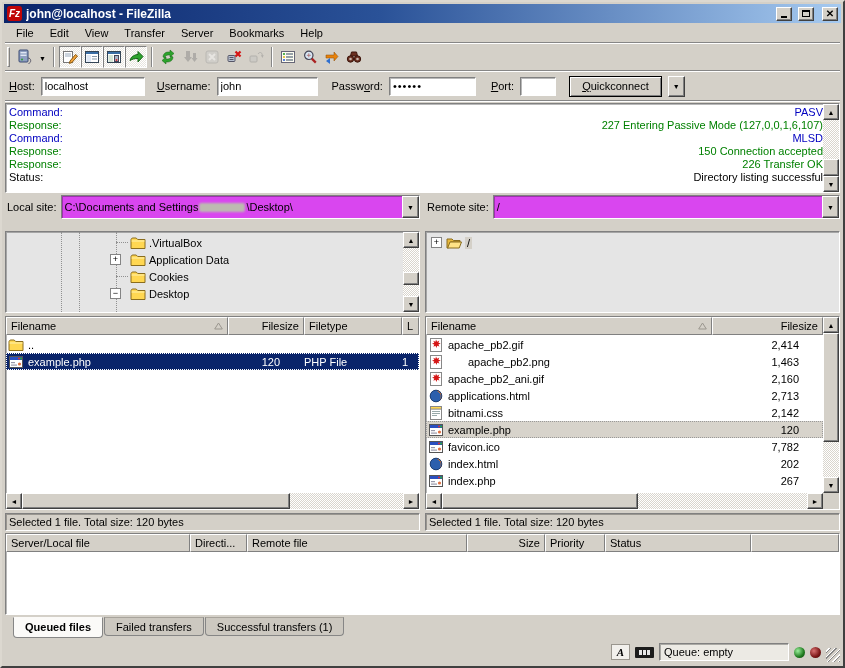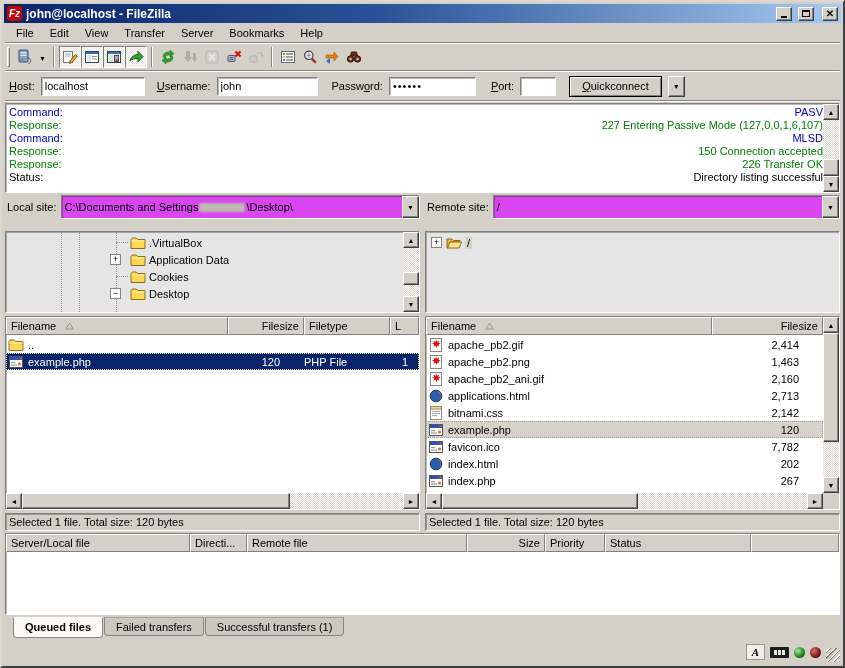--- a/index.html
+++ b/index.html
@@ -78,21 +78,21 @@
   .rtitem{height:17px;display:flex;align-items:center;padding-left:5px;position:relative;}
   .rtitem .expbox{position:static;margin-right:4px;flex:0 0 11px;}
   .rtitem .ticon{margin:0 3px 0 0;}
   .tlabel.sel{background:#d4d0c8;padding:0 2px;}
   
   .listbox{flex:1;margin-top:3px;background:#fff;display:flex;flex-direction:column;min-height:0;}
   .upper{flex:1;display:flex;min-height:0;}
   .main-col{flex:1;display:flex;flex-direction:column;min-width:0;}
   .hdr-row{flex:0 0 18px;display:flex;background:#d4d0c8;overflow:hidden;}
   .colhdr{border:1px solid;border-color:#fff #808080 #808080 #fff;background:#d4d0c8;
-    display:flex;align-items:center;padding:0 4px;white-space:nowrap;overflow:hidden;flex:0 0 auto;}
+    display:flex;align-items:center;padding:0 4px;white-space:nowrap;overflow:hidden;flex:0 0 auto;justify-content:space-between;}
   .colhdr.fill{flex:1;}
   .colhdr .sort{margin-left:9px;display:flex;}
   .rows{flex:1;overflow:hidden;padding-top:1px;}
   .frow{height:17px;display:flex;align-items:center;white-space:nowrap;}
   .frow.sel-active{background:#0a246a;color:#fff;outline:1px dotted #fff;outline-offset:-1px;}
   .frow.sel-inactive{background:#d7d3cb;outline:1px dotted #999;outline-offset:-1px;}
   .ficon{width:16px;height:16px;margin:0 4px 0 2px;flex:0 0 16px;}
   .fcell{overflow:hidden;}
   .fcell.num{text-align:right;padding-right:24px;}
   .hsb-corner{flex:0 0 16px;background:#d4d0c8;}
@@ -417,21 +417,21 @@
                   <span>Filename</span>
                   <span class="sort">
                     <svg width="9" height="8" viewBox="0 0 9 8">
                       <path d="M4.5 1L8.3 7H.7z" fill="#d4d0c8" stroke="#9a968e"></path>
                     </svg>
                   </span>
                 </div>
                 <div class="colhdr" style="width: 76px; justify-content: flex-end;">
                   <span>Filesize</span>
                 </div>
-                <div class="colhdr" style="width: 86px;">
+                <div class="colhdr" style="width: 98px;">
                   <span>Filetype</span>
                 </div>
                 <div class="colhdr fill">
                   <span>L</span>
                 </div>
               </div>
             <div class="rows" id="localRows">
                 <div class="frow">
                   <span class="ficon">
                     <svg viewBox="0 0 16 16">
@@ -524,21 +524,21 @@
                   <span class="fcell" style="flex: 1 1 0%;">apache_pb2.gif</span>
                   <span class="fcell num" style="width: 92px;">2,414</span>
                 </div>
                 <div class="frow">
                   <span class="ficon">
                     <svg viewBox="0 0 16 16">
                       <rect x="2.5" y="1.5" width="11" height="13" fill="#fff" stroke="#888"></rect>
                       <path d="M8 2.6l1.1 2.1 2.2-1.1-.9 2.2 2.3.8-2.3.9 1 2.1-2.2-.9-.8 2.3-.9-2.3-2.1 1 .9-2.2-2.3-.8 2.3-.9-1-2.1 2.2 1z" fill="#d51616"></path>
                     </svg>
                   </span>
-                  <span class="fcell" style="flex: 1 1 0%;">apache_pb2.png</span>
+                  <span class="fcell" style="flex: 1 1 0%; margin-left: 20px;">apache_pb2.png</span>
                   <span class="fcell num" style="width: 92px;">1,463</span>
                 </div>
                 <div class="frow">
                   <span class="ficon">
                     <svg viewBox="0 0 16 16">
                       <rect x="2.5" y="1.5" width="11" height="13" fill="#fff" stroke="#888"></rect>
                       <path d="M8 2.6l1.1 2.1 2.2-1.1-.9 2.2 2.3.8-2.3.9 1 2.1-2.2-.9-.8 2.3-.9-2.3-2.1 1 .9-2.2-2.3-.8 2.3-.9-1-2.1 2.2 1z" fill="#d51616"></path>
                     </svg>
                   </span>
                   <span class="fcell" style="flex: 1 1 0%;">apache_pb2_ani.gif</span>
@@ -682,18 +682,19 @@
       <div class="qtab">Successful transfers (1)</div>
     </div>
 
   <div class="statusbar">
     <div class="sb-ind">A</div>
     <div class="speed-badge">
         <i></i>
         <i></i>
         <i></i>
       </div>
+    <div class="queue-field s3d">Queue: empty</div>
     <div class="led green"></div>
     <div class="led red"></div>
     <div class="grip"></div>
   </div>
 
 </div>
 
 </body></html>

